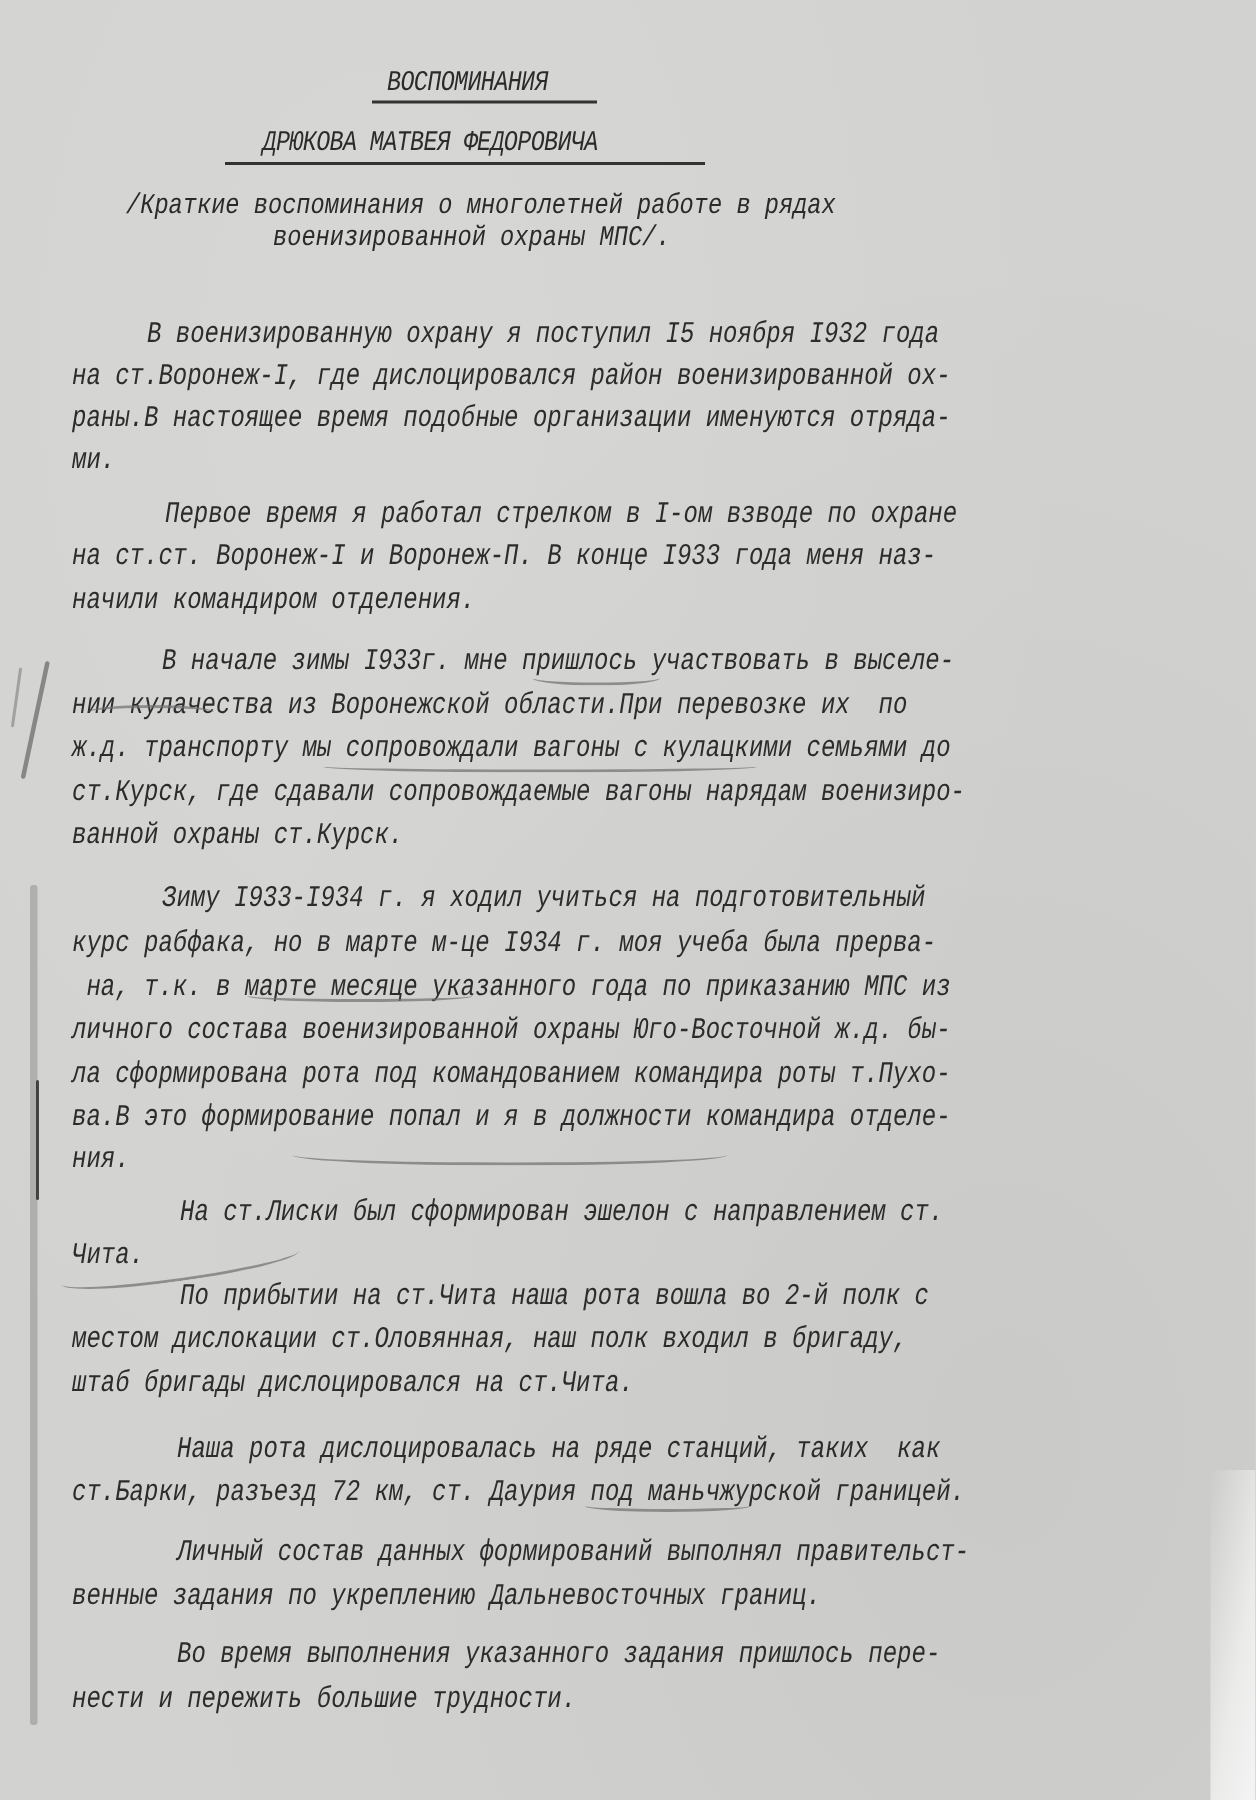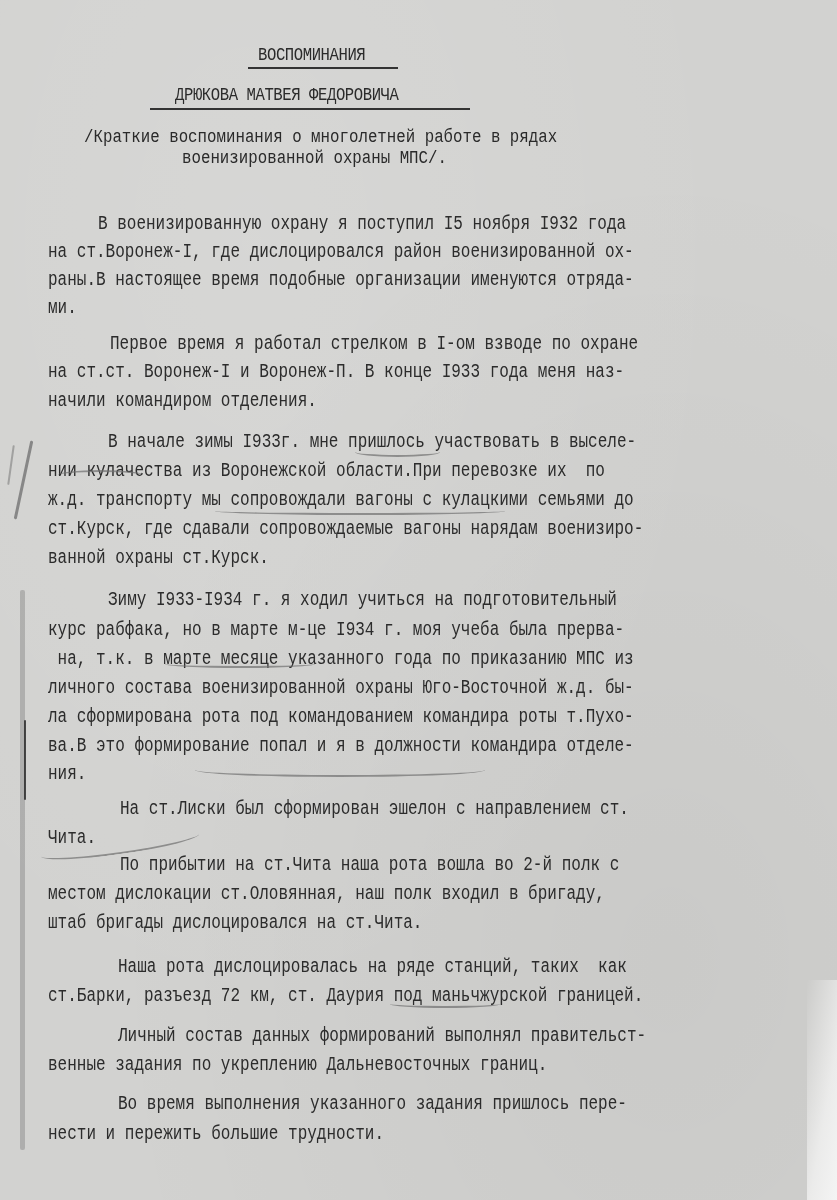--- a/index.html
+++ b/index.html
@@ -16,20 +16,21 @@
       color: #2a2a2a;
     }
     .page {
       position: absolute;
       left: 0; top: 0;
       width: 837px; height: 1200px;
       background:
         radial-gradient(ellipse at 30% 20%, rgba(255,255,255,0.10), rgba(0,0,0,0) 60%),
         radial-gradient(ellipse at 80% 80%, rgba(0,0,0,0.04), rgba(0,0,0,0) 60%),
         #d2d2d0;
+      font-style: italic;
     }
     .fold-edge {
       position: absolute;
       right: 0; top: 980px;
       width: 30px; height: 220px;
       background: linear-gradient(100deg, rgba(255,255,255,0) 0%, rgba(255,255,255,0.6) 60%, #f4f4f4 100%);
     }
     .title {
       position: absolute;
       font-size: 19px;

